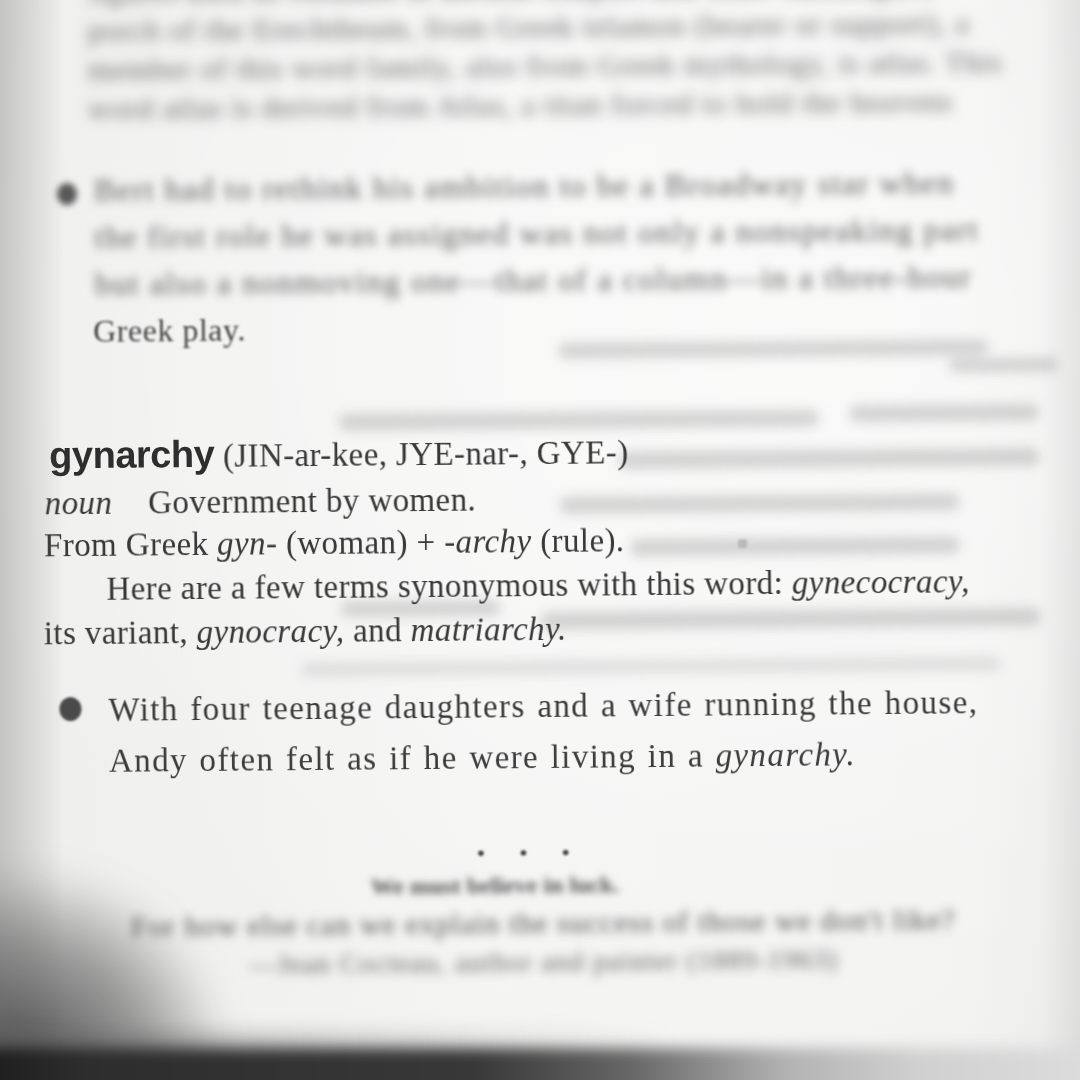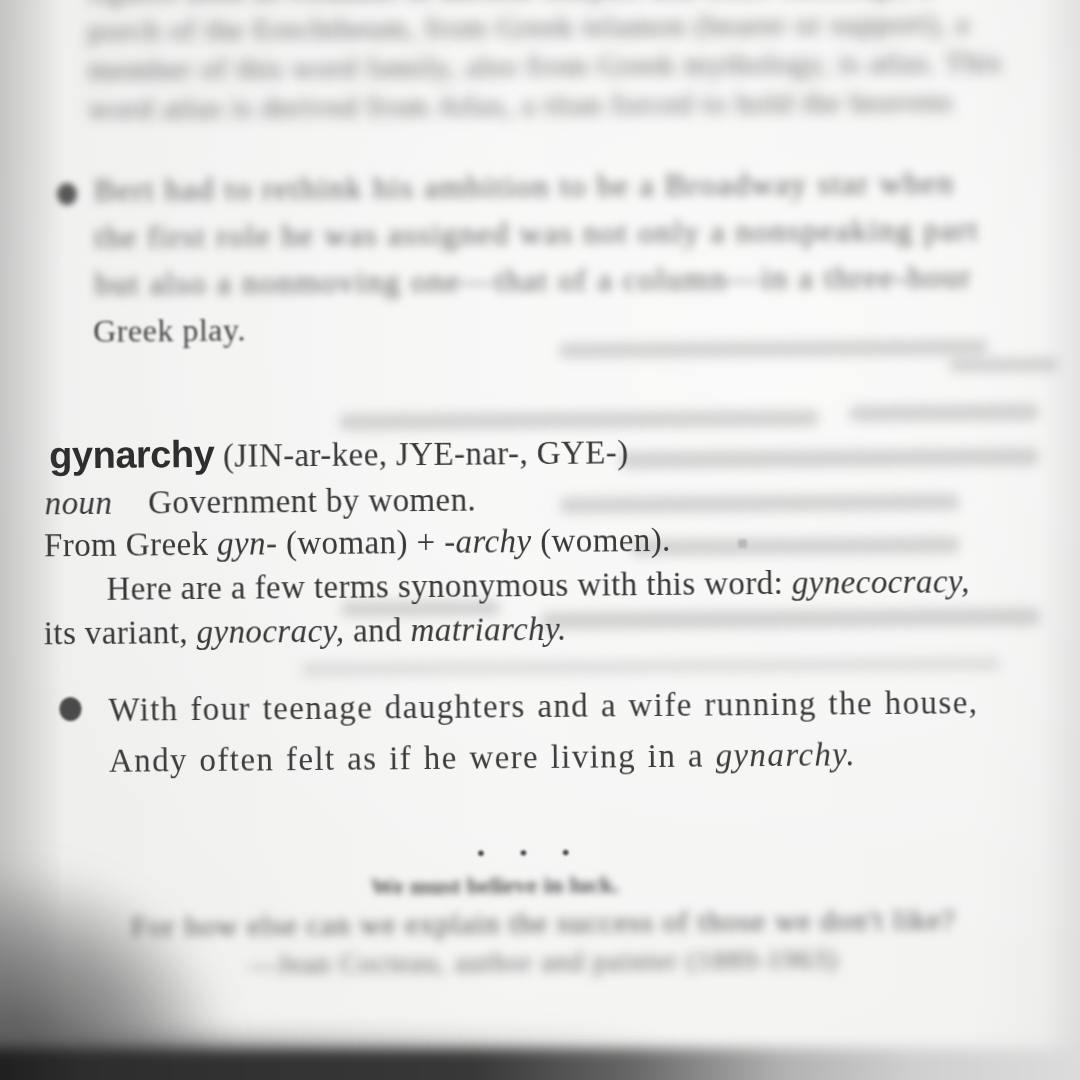--- a/index.html
+++ b/index.html
@@ -101,21 +101,21 @@
     <div class="ghost" style="left:300px; top:660px; width:700px; height:15px; opacity:.6;"></div>
     <div class="speck"></div>
 
     <div class="line" style="left:50px; top:430px;">
       <span class="headword">gynarchy</span><span class="entry-line">&nbsp;</span><span class="entry-line">(JIN-ar-kee, JYE-nar-, GYE-)</span>
     </div>
     <div class="line entry-line" style="left:45px; top:481px;">
       <span class="it">noun</span><span class="pos-gap"></span><span>Government by women.</span>
     </div>
     <div class="line entry-line" style="left:44px; top:523px;">
-      <span>From Greek </span><span class="it">gyn-</span><span> (woman) + </span><span class="it">-archy</span><span> (women).</span>
+      <span>From Greek </span><span class="it">gyn-</span><span> (woman) + </span><span class="it">-archy</span><span> (rule).</span>
     </div>
     <div class="line entry-line" style="left:106px; top:567px;">
       <span>Here are a few terms synonymous with this word: </span><span class="it">gynecocracy,</span>
     </div>
     <div class="line entry-line" style="left:43px; top:611px;">
       <span>its variant, </span><span class="it">gynocracy,</span><span> and </span><span class="it">matriarchy.</span>
     </div>
 
     <div class="bullet" style="left:58px; top:693px; width:22px; height:24px; filter:blur(1px);"></div>
     <div class="line ex-main" style="left:107px; top:688px;">With four teenage daughters and a wife running the house,</div>

